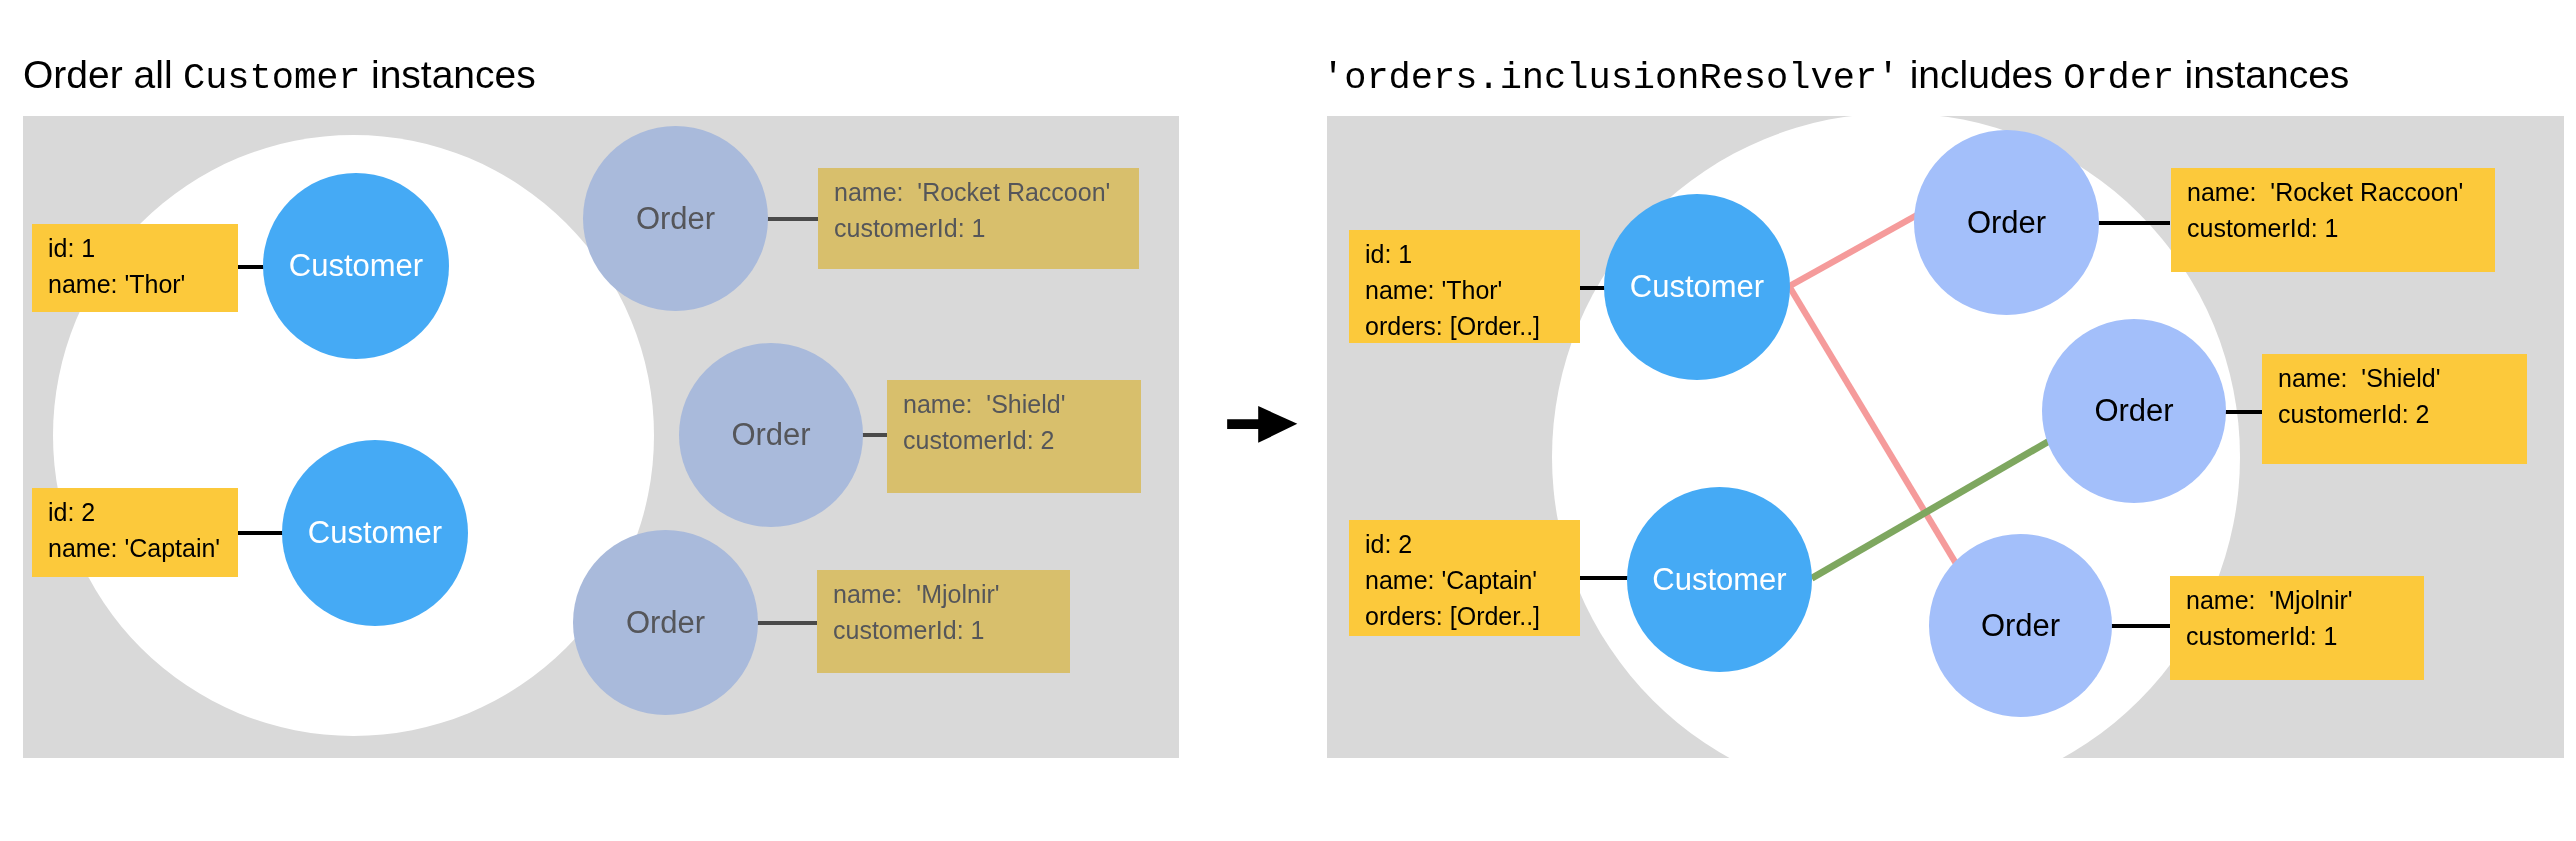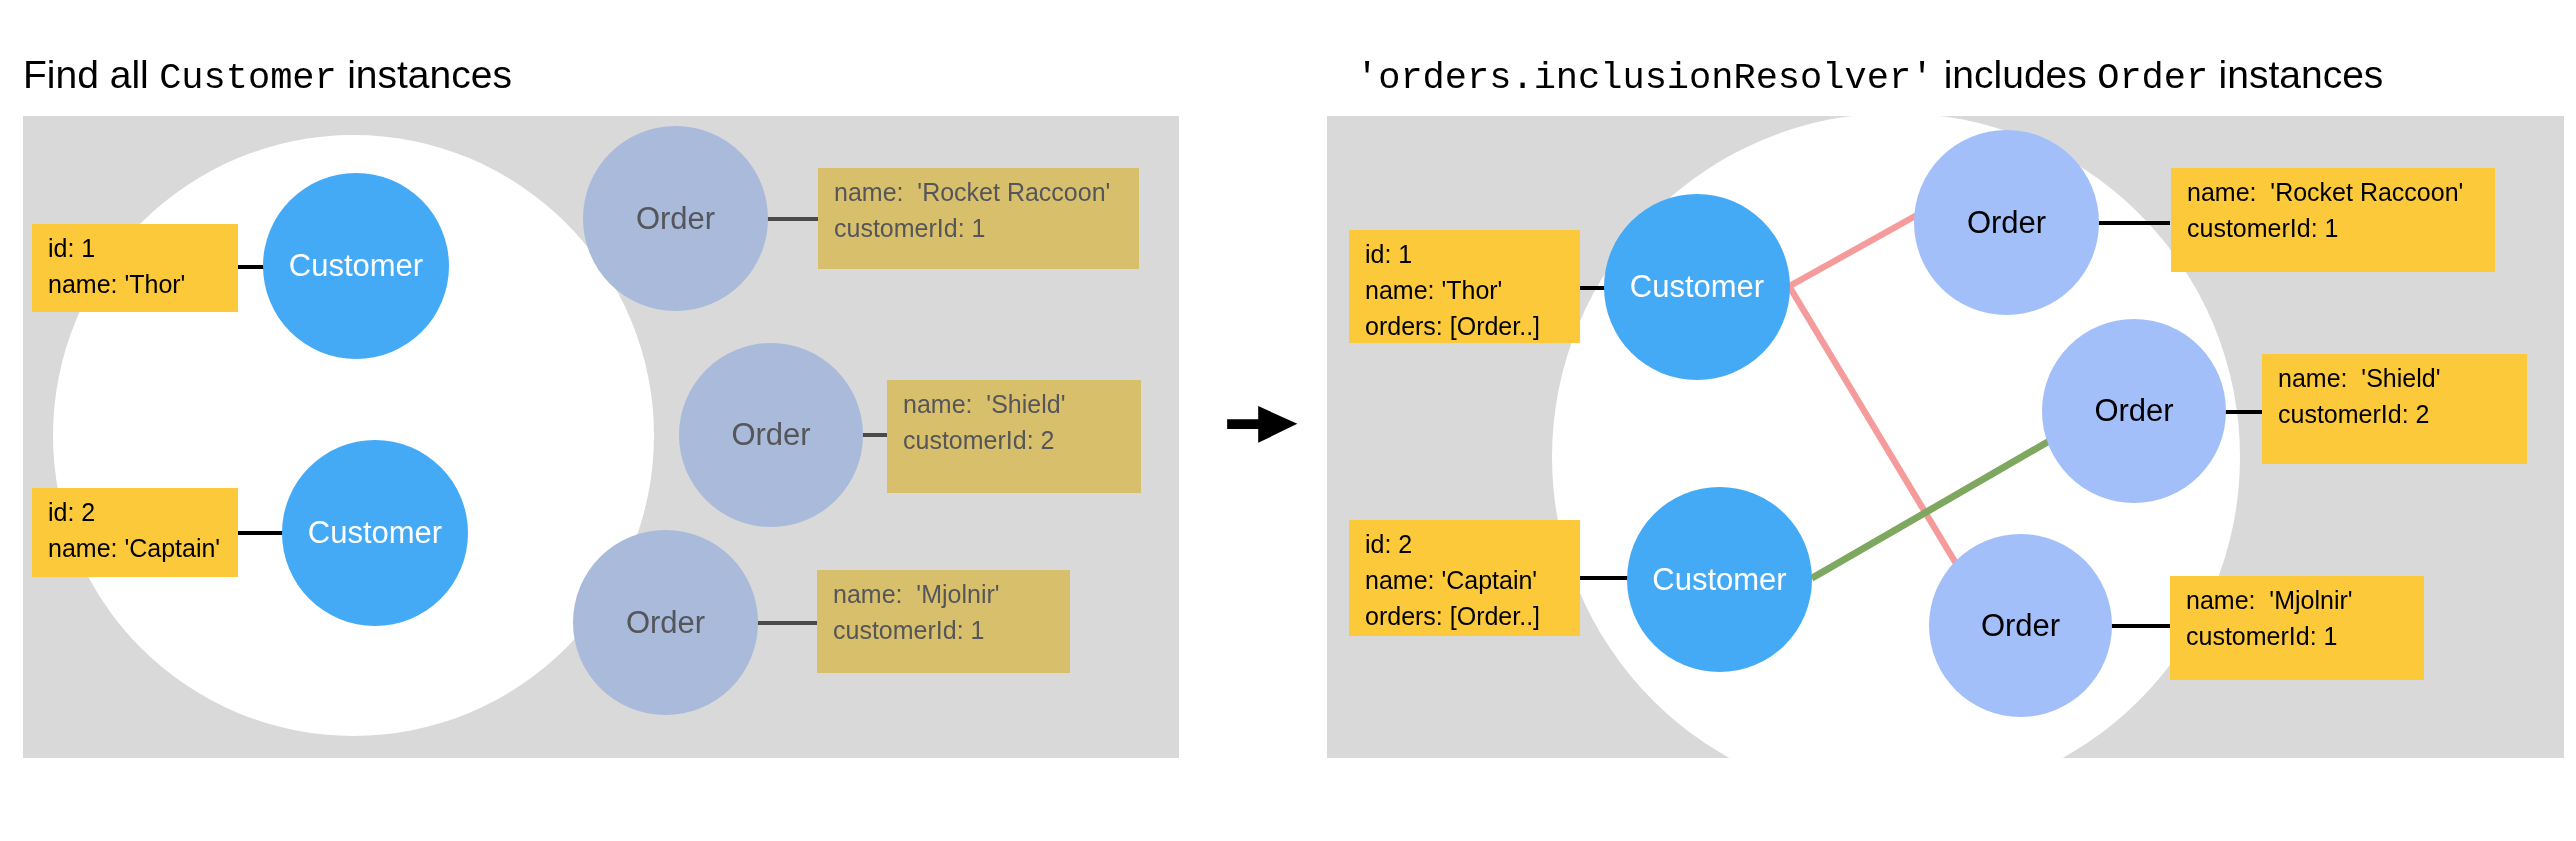--- a/index.html
+++ b/index.html
@@ -24,24 +24,24 @@
   .conn.gray{background:#4A4A4A;}
   .overlay-svg{position:absolute;left:0;top:0;z-index:3;}
   .arrow-svg{position:absolute;z-index:7;}
 </style>
 </head>
 <body>
 
 <div id="stage">
 
   <div class="title" style="left:23px;">
-    <span class="sans">Find all</span><span class="mono">Customer</span><span class="sans">instances</span>
+    <span class="sans">Order all</span><span class="mono">Customer</span><span class="sans">instances</span>
   </div>
 
-  <div class="title" style="left:1322px;margin-left:34px;">
+  <div class="title" style="left:1322px;">
     <span class="mono">'orders.inclusionResolver'</span><span class="sans">includes</span><span class="mono">Order</span><span class="sans">instances</span>
   </div>
 
   <div class="panel" style="left:23px;top:116px;width:1156px;height:642px;">
   </div>
   <div class="scope-circle" style="left:53px;top:135px;width:601px;height:601px;"></div>
 
   <div class="node customer" style="left:263px;top:173px;width:186px;height:186px;">
     <span>Customer</span>
   </div>

